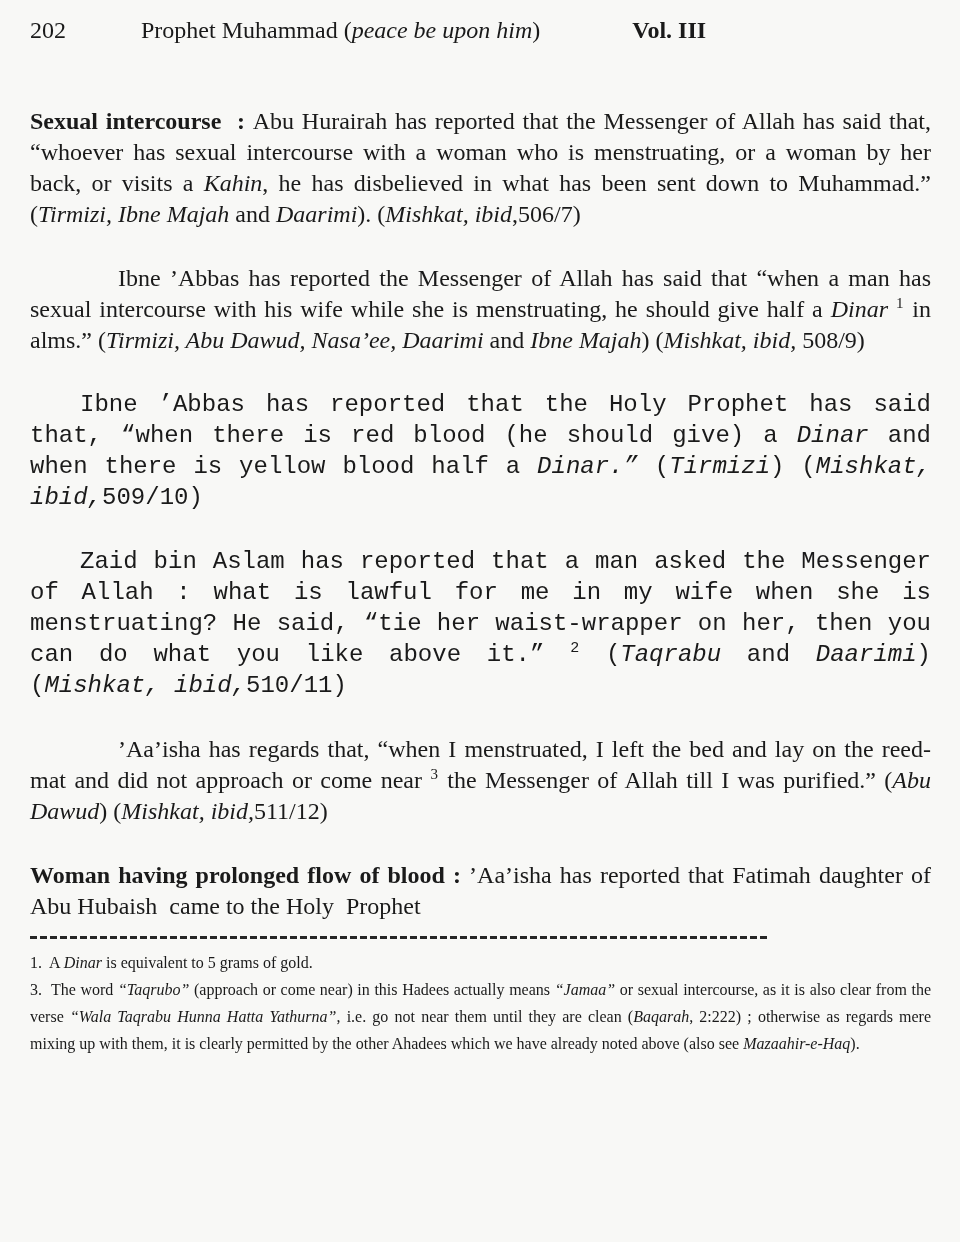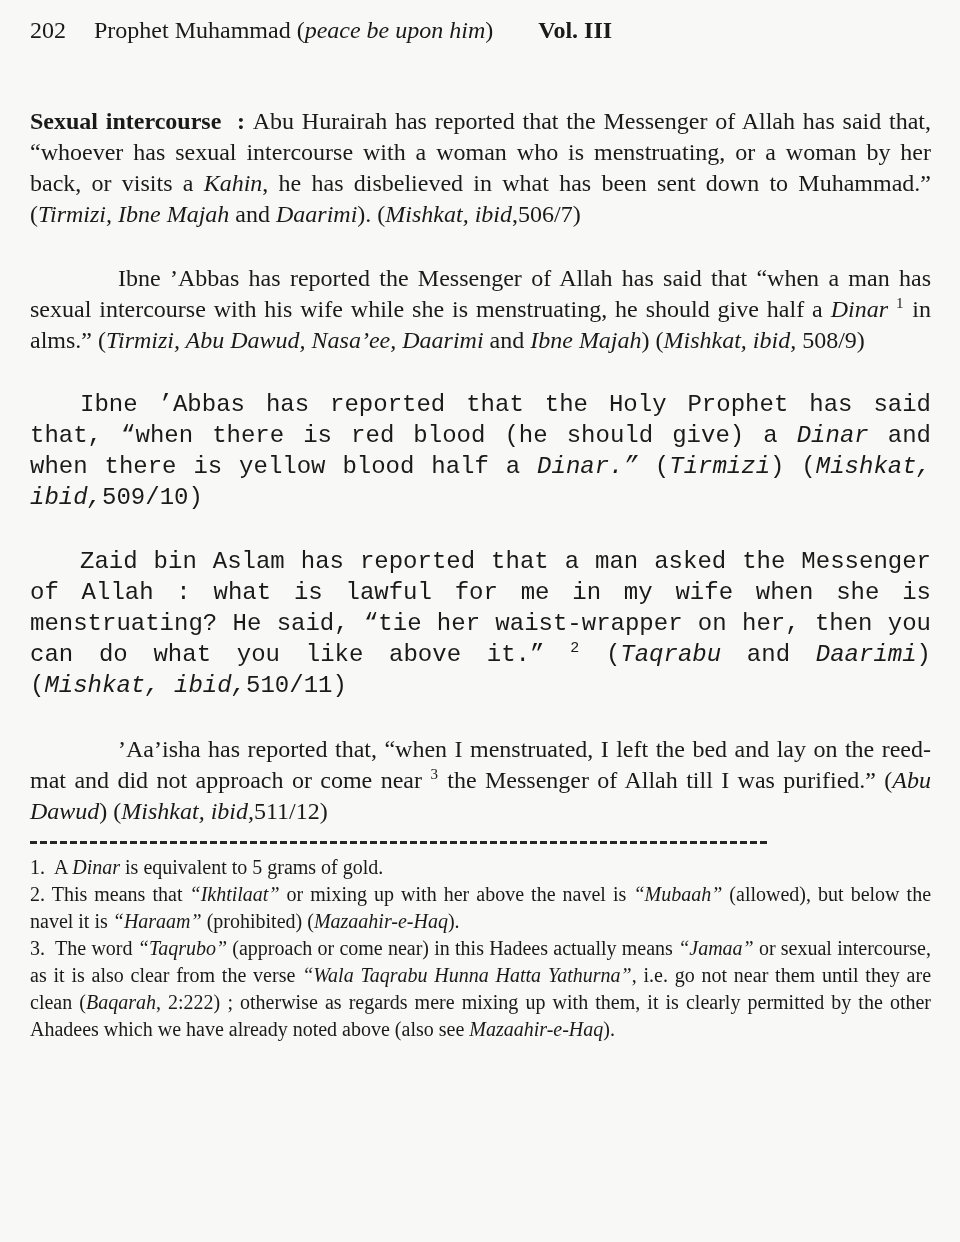--- a/index.html
+++ b/index.html
@@ -15,20 +15,21 @@
     width: 960px; height: 1242px;
     padding: 14px 29px 0 30px;
     overflow: hidden;
   }
   .header {
     display: flex;
     align-items: baseline;
     font-size: 24px;
     line-height: 32px;
     white-space: nowrap;
+    gap: 47px;
   }
   .header .pagenum { flex: 0 0 auto; }
   .header .title   { flex: 0 0 auto; margin-left: 28px; }
   .header .volume  { flex: 0 0 auto; margin-left: 45px; font-weight: bold; }
   .body-text {
     margin-top: 60px;
     font-size: 24px;
     line-height: 31px;
     text-align: justify;
   }
@@ -46,21 +47,21 @@
     letter-spacing: 1px;
   }
   .separator {
     margin-top: 14px;
     width: 738px;
     height: 3px;
     background: repeating-linear-gradient(90deg, #262626 0 7px, transparent 7px 10px);
   }
   .footnotes {
     margin-top: 10px;
-    font-size: 20px;
+    font-size: 16px;
     line-height: 27px;
     text-align: justify;
   }
   .fn { margin: 0; }
 </style>
 </head>
 <body>
 
 <div class="page">
 
@@ -68,24 +69,24 @@
     <span class="pagenum">202</span>
     <span class="title"><span>Prophet Muhammad (</span><i>peace be upon him</i><span>)</span></span>
     <span class="volume">Vol. III</span>
   </div>
 
   <div class="body-text">
     <p class="para ind-0"><b>Sexual intercourse&nbsp; : </b><span>Abu Hurairah has reported that the Messenger of Allah has said that, “whoever has sexual intercourse with a woman who is menstruating, or a woman by her back, or visits a </span><i>Kahin</i><span>, he has disbelieved in what has been sent down to Muhammad.” (</span><i>Tirmizi, Ibne Majah</i><span> and </span><i>Daarimi</i><span>). (</span><i>Mishkat, ibid</i><span>,506/7)</span></p>
     <p class="para ind-lg"><span>Ibne ’Abbas has reported the Messenger of Allah has said that “when a man has sexual intercourse with his wife while she is menstruating, he should give half a </span><i>Dinar</i><span> </span><sup>1</sup><span> in alms.” (</span><i>Tirmizi, Abu Dawud, Nasa’ee, Daarimi</i><span> and </span><i>Ibne Majah</i><span>) (</span><i>Mishkat, ibid,</i><span> 508/9)</span></p>
     <p class="para ind-md"><span>Ibne ’Abbas has reported that the Holy Prophet has said that, “when there is red blood (he should give) a </span><i>Dinar</i><span> and when there is yellow blood half a </span><i>Dinar.”</i><span> (</span><i>Tirmizi</i><span>) (</span><i>Mishkat, ibid,</i><span>509/10)</span></p>
     <p class="para ind-md"><span>Zaid bin Aslam has reported that a man asked the Messenger of Allah : what is lawful for me in my wife when she is menstruating? He said, “tie her waist-wrapper on her, then you can do what you like above it.” </span><sup>2</sup><span> (</span><i>Taqrabu</i><span> and </span><i>Daarimi</i><span>) (</span><i>Mishkat, ibid,</i><span>510/11)</span></p>
-    <p class="para ind-lg"><span>’Aa’isha has reported that, “when I menstruated, I left the bed and lay on the reed-mat and did not approach or come near </span><sup>3</sup><span> the Messenger of Allah till I was purified.” (</span><i>Abu Dawud</i><span>) (</span><i>Mishkat, ibid,</i><span>511/12)</span></p>
+    <p class="para ind-lg"><span>’Aa’isha has regards that, “when I menstruated, I left the bed and lay on the reed-mat and did not approach or come near </span><sup>3</sup><span> the Messenger of Allah till I was purified.” (</span><i>Abu Dawud</i><span>) (</span><i>Mishkat, ibid,</i><span>511/12)</span></p>
+    <p class="para ind-0"><b>Woman having prolonged flow of blood : </b><span>’Aa’isha has reported that Fatimah daughter of Abu Hubaish&nbsp; came to the Holy&nbsp; Prophet</span></p>
   </div>
 
   <div class="separator"></div>
 
   <div class="footnotes">
     <p class="fn"><span>1.&nbsp; A </span><i>Dinar</i><span> is equivalent to 5 grams of gold.</span></p>
-    <p class="fn"><span>2. This means that </span><i>“Ikhtilaat”</i><span> or mixing up with her above the navel is </span><i>“Mubaah”</i><span> (allowed), but below the navel it is </span><i>“Haraam”</i><span> (prohibited) (</span><i>Mazaahir-e-Haq</i><span>).</span></p>
     <p class="fn"><span>3.&nbsp; The word </span><i>“Taqrubo”</i><span> (approach or come near) in this Hadees actually means </span><i>“Jamaa”</i><span> or sexual intercourse, as it is also clear from the verse </span><i>“Wala Taqrabu Hunna Hatta Yathurna”</i><span>, i.e. go not near them until they are clean (</span><i>Baqarah</i><span>, 2:222) ; otherwise as regards mere mixing up with them, it is clearly permitted by the other Ahadees which we have already noted above (also see </span><i>Mazaahir-e-Haq</i><span>).</span></p>
   </div>
 
 </div>
 
 </body></html>

